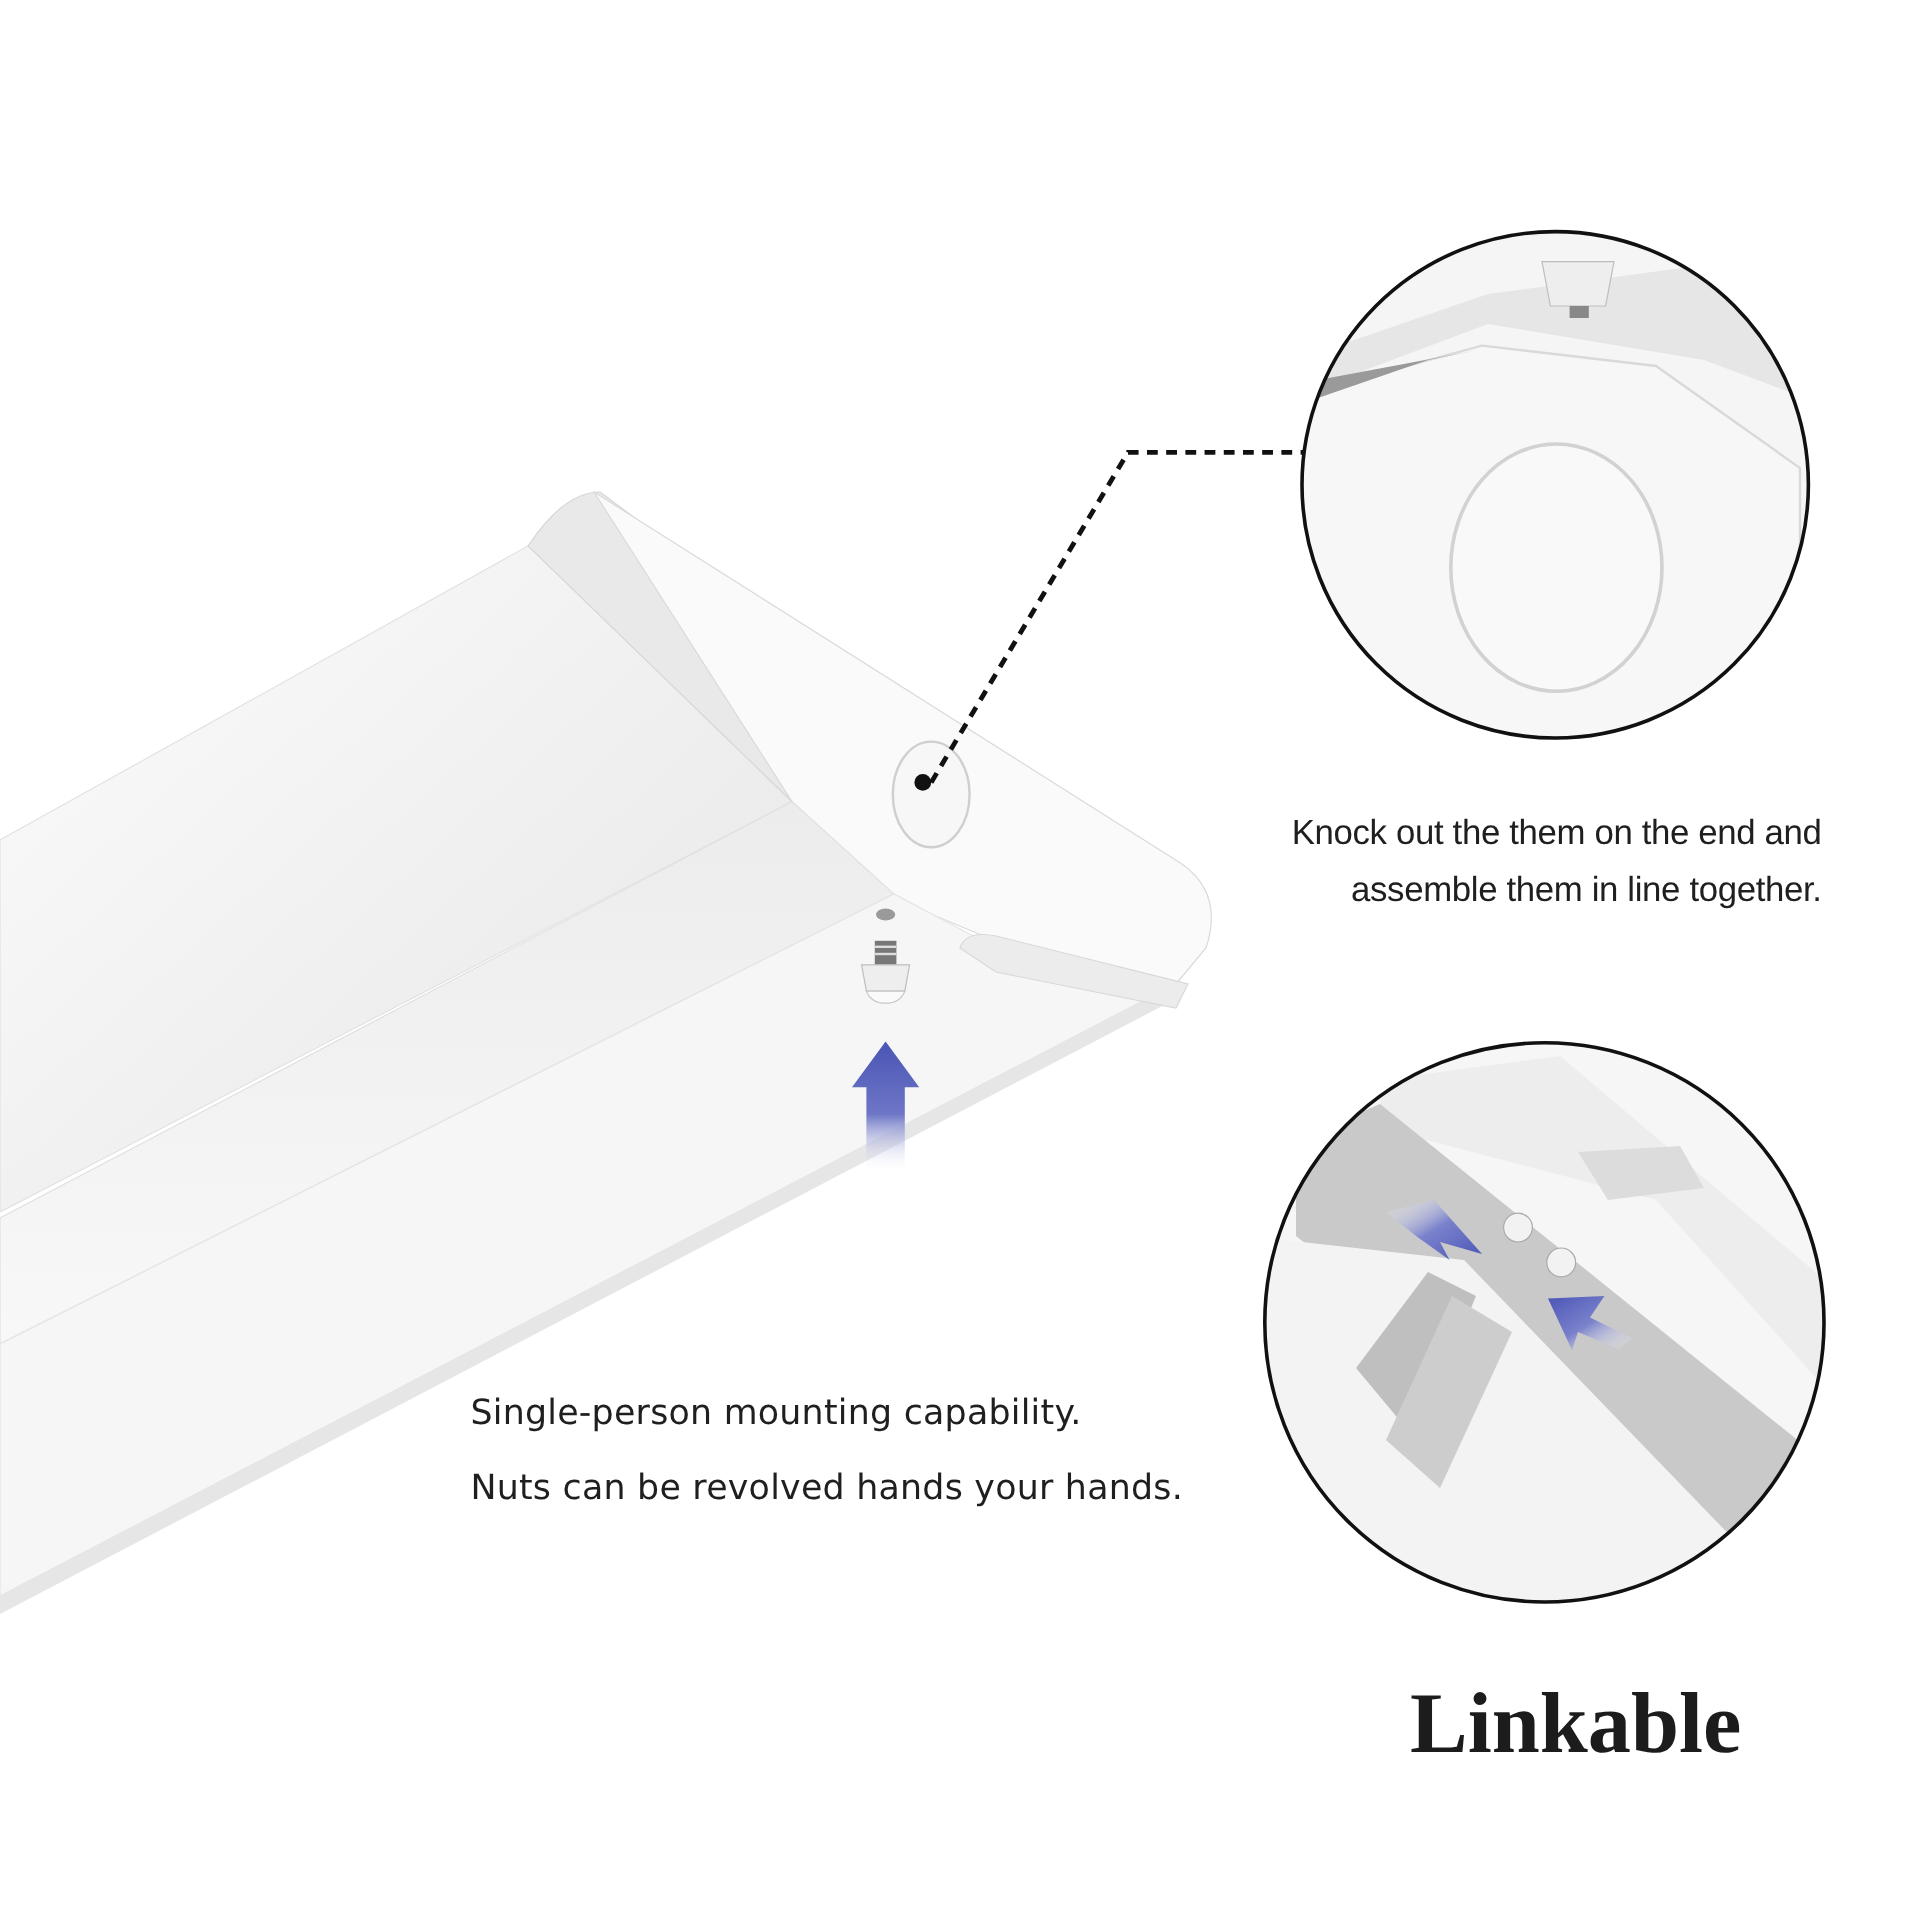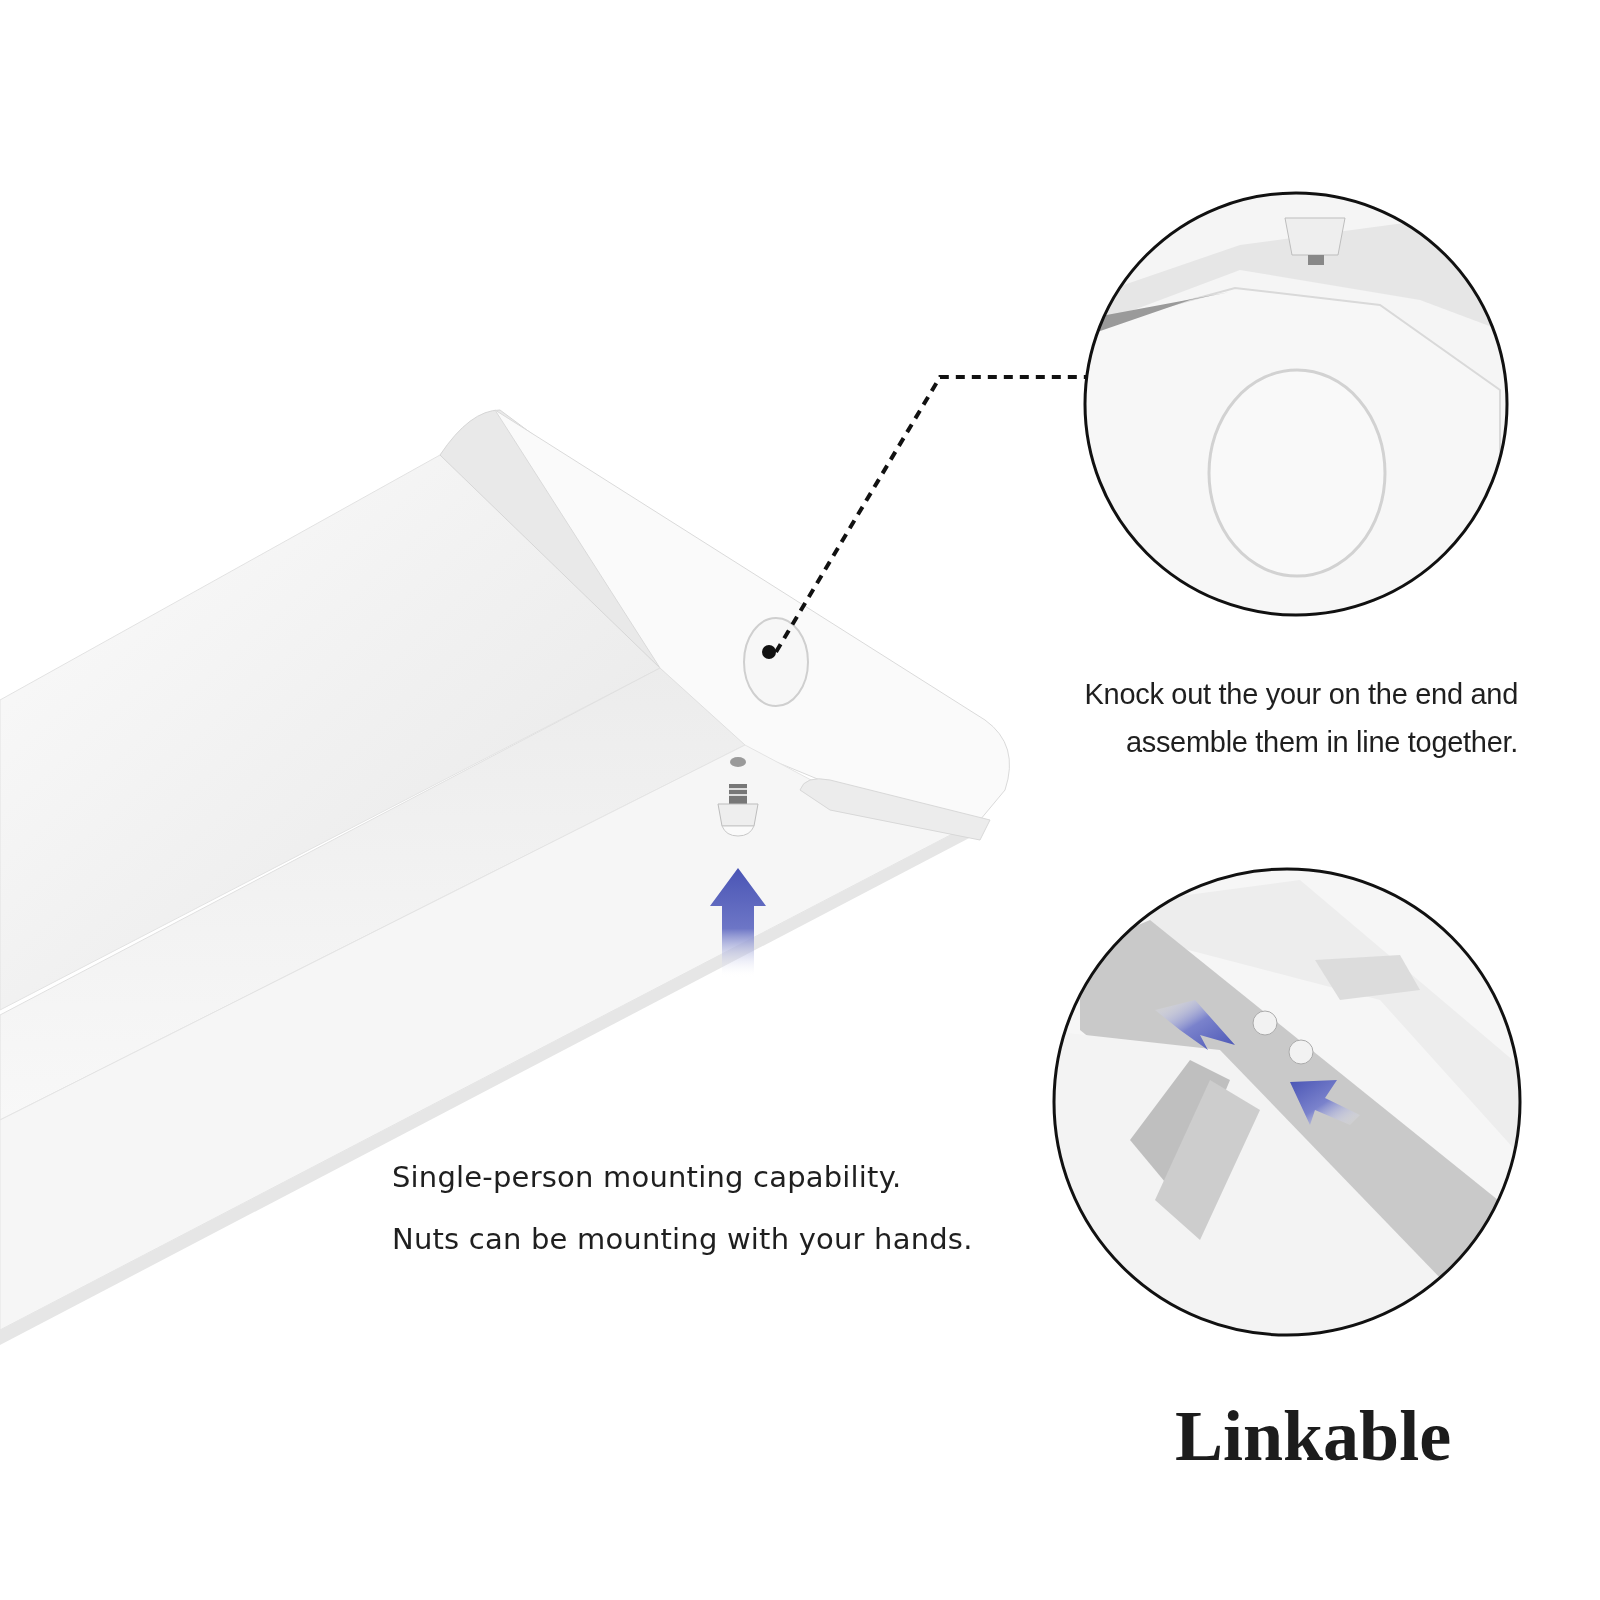--- a/index.html
+++ b/index.html
@@ -127,23 +127,23 @@
         </g>
         <g>
           <polygon points="1290,1082 1337,1080 1325,1098 1360,1115 1350,1125 1315,1110 1310,1125" fill="url(#arrowGradUL)"></polygon>
         </g>
       </g>
       <circle cx="1287" cy="1102" r="233" fill="none" stroke="#111" stroke-width="3"></circle>
     </g>
   </svg>
 
   <div class="caption caption-knockout">
-    <span class="l1">Knock out the your on the end and</span>
+    <span class="l1">Knock out the them on the end and</span>
     <span class="l2">assemble them in line together.</span>
   </div>
 
   <div class="caption caption-mount">
     <span>Single-person mounting capability.</span>
-    <span>Nuts can be mounting with your hands.</span>
+    <span>Nuts can be revolved hands your hands.</span>
   </div>
 
   <div class="title-linkable">Linkable</div>
 </div>
 
 </body></html>

